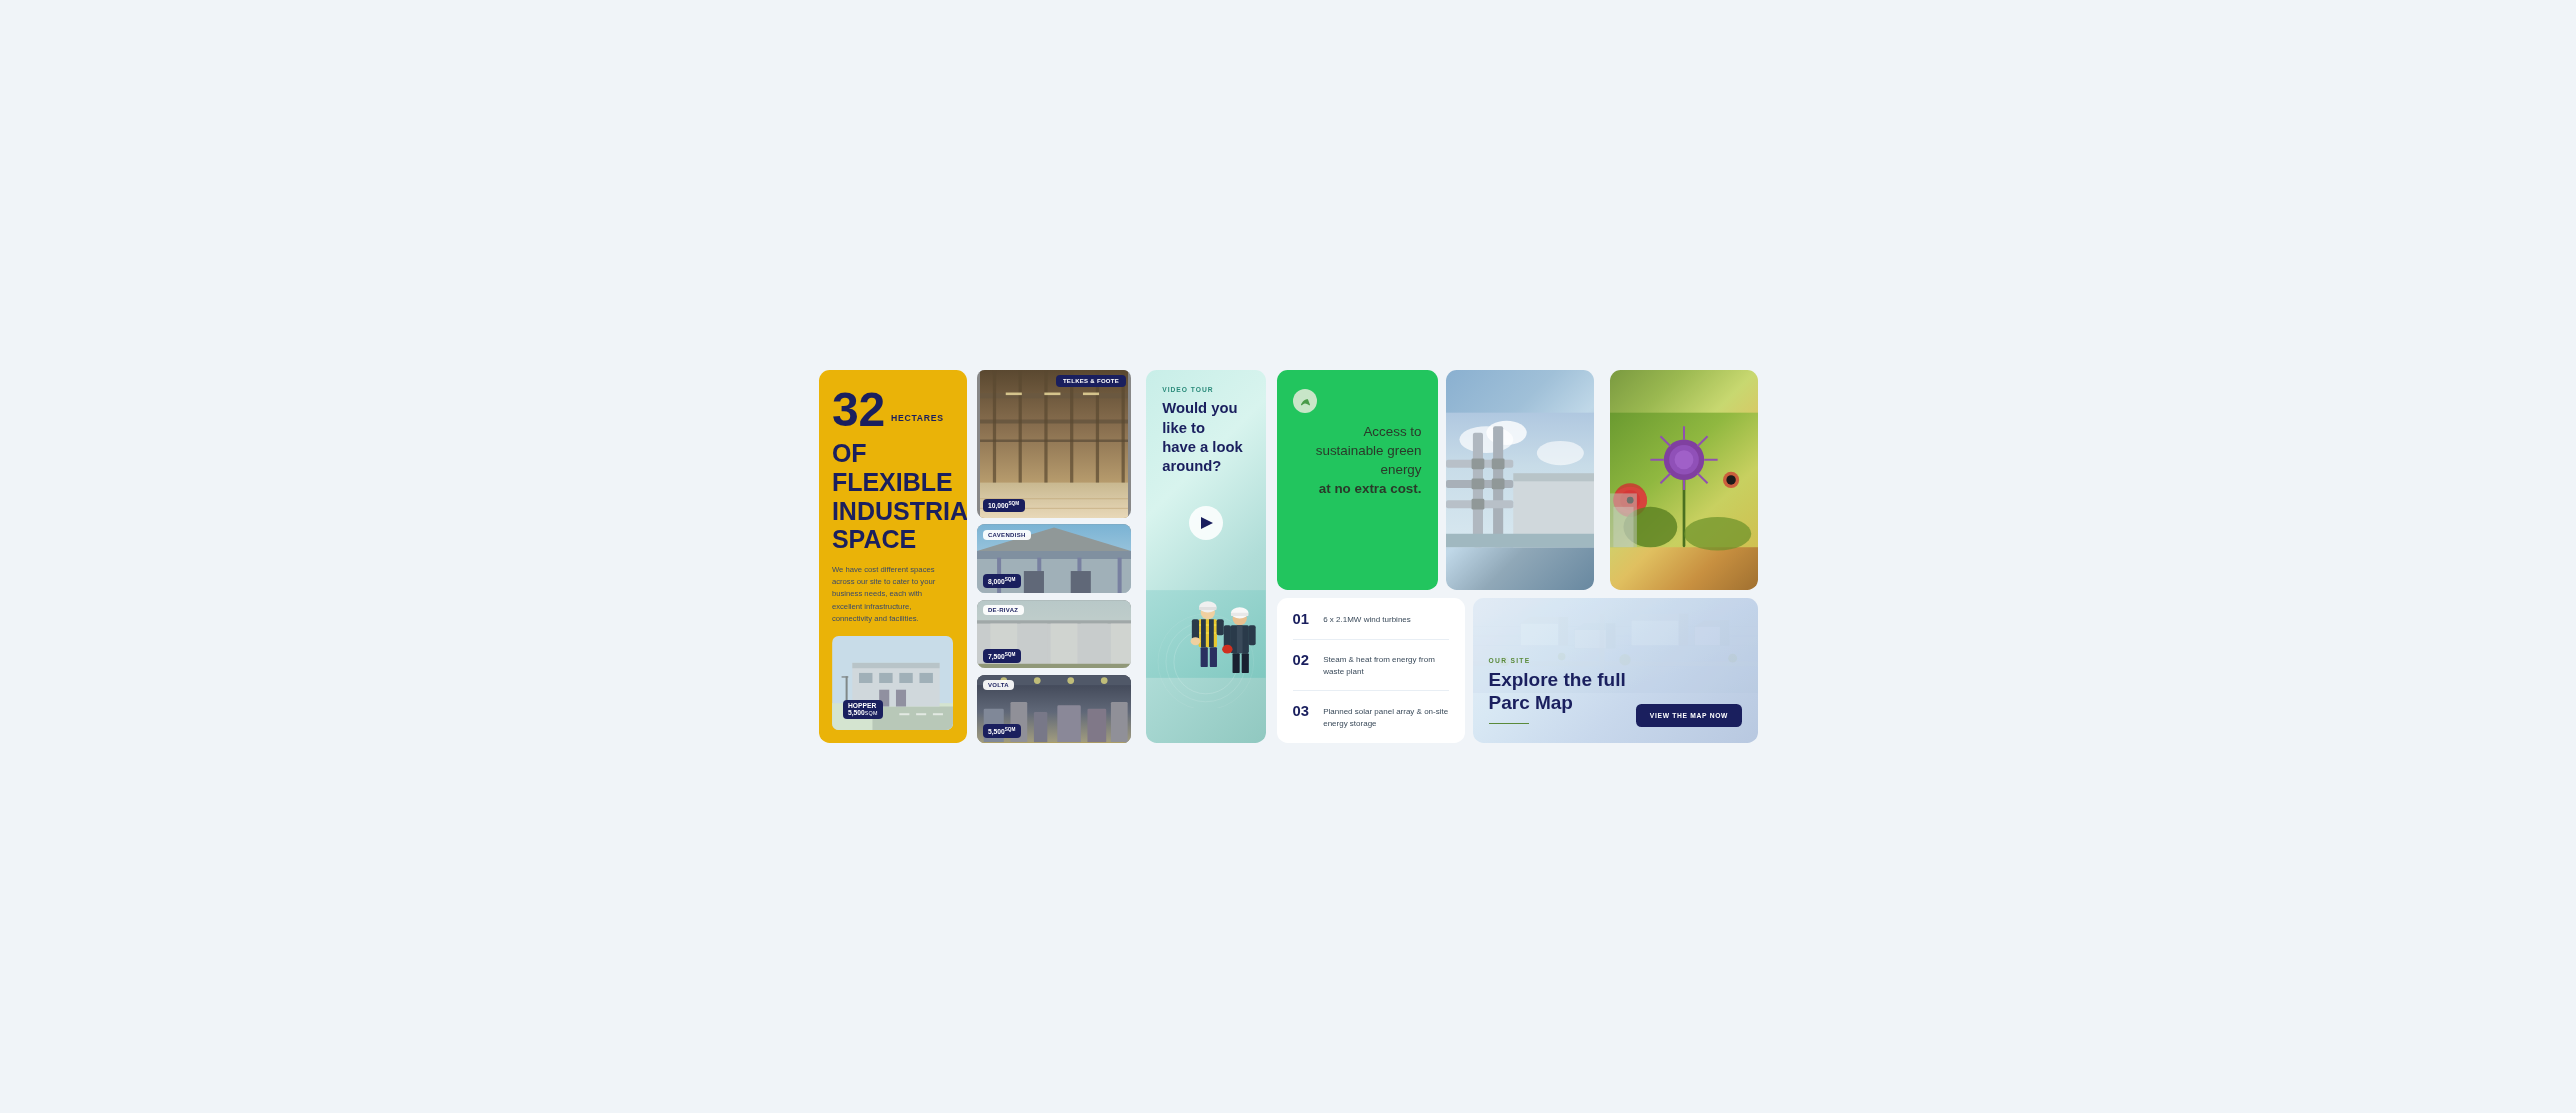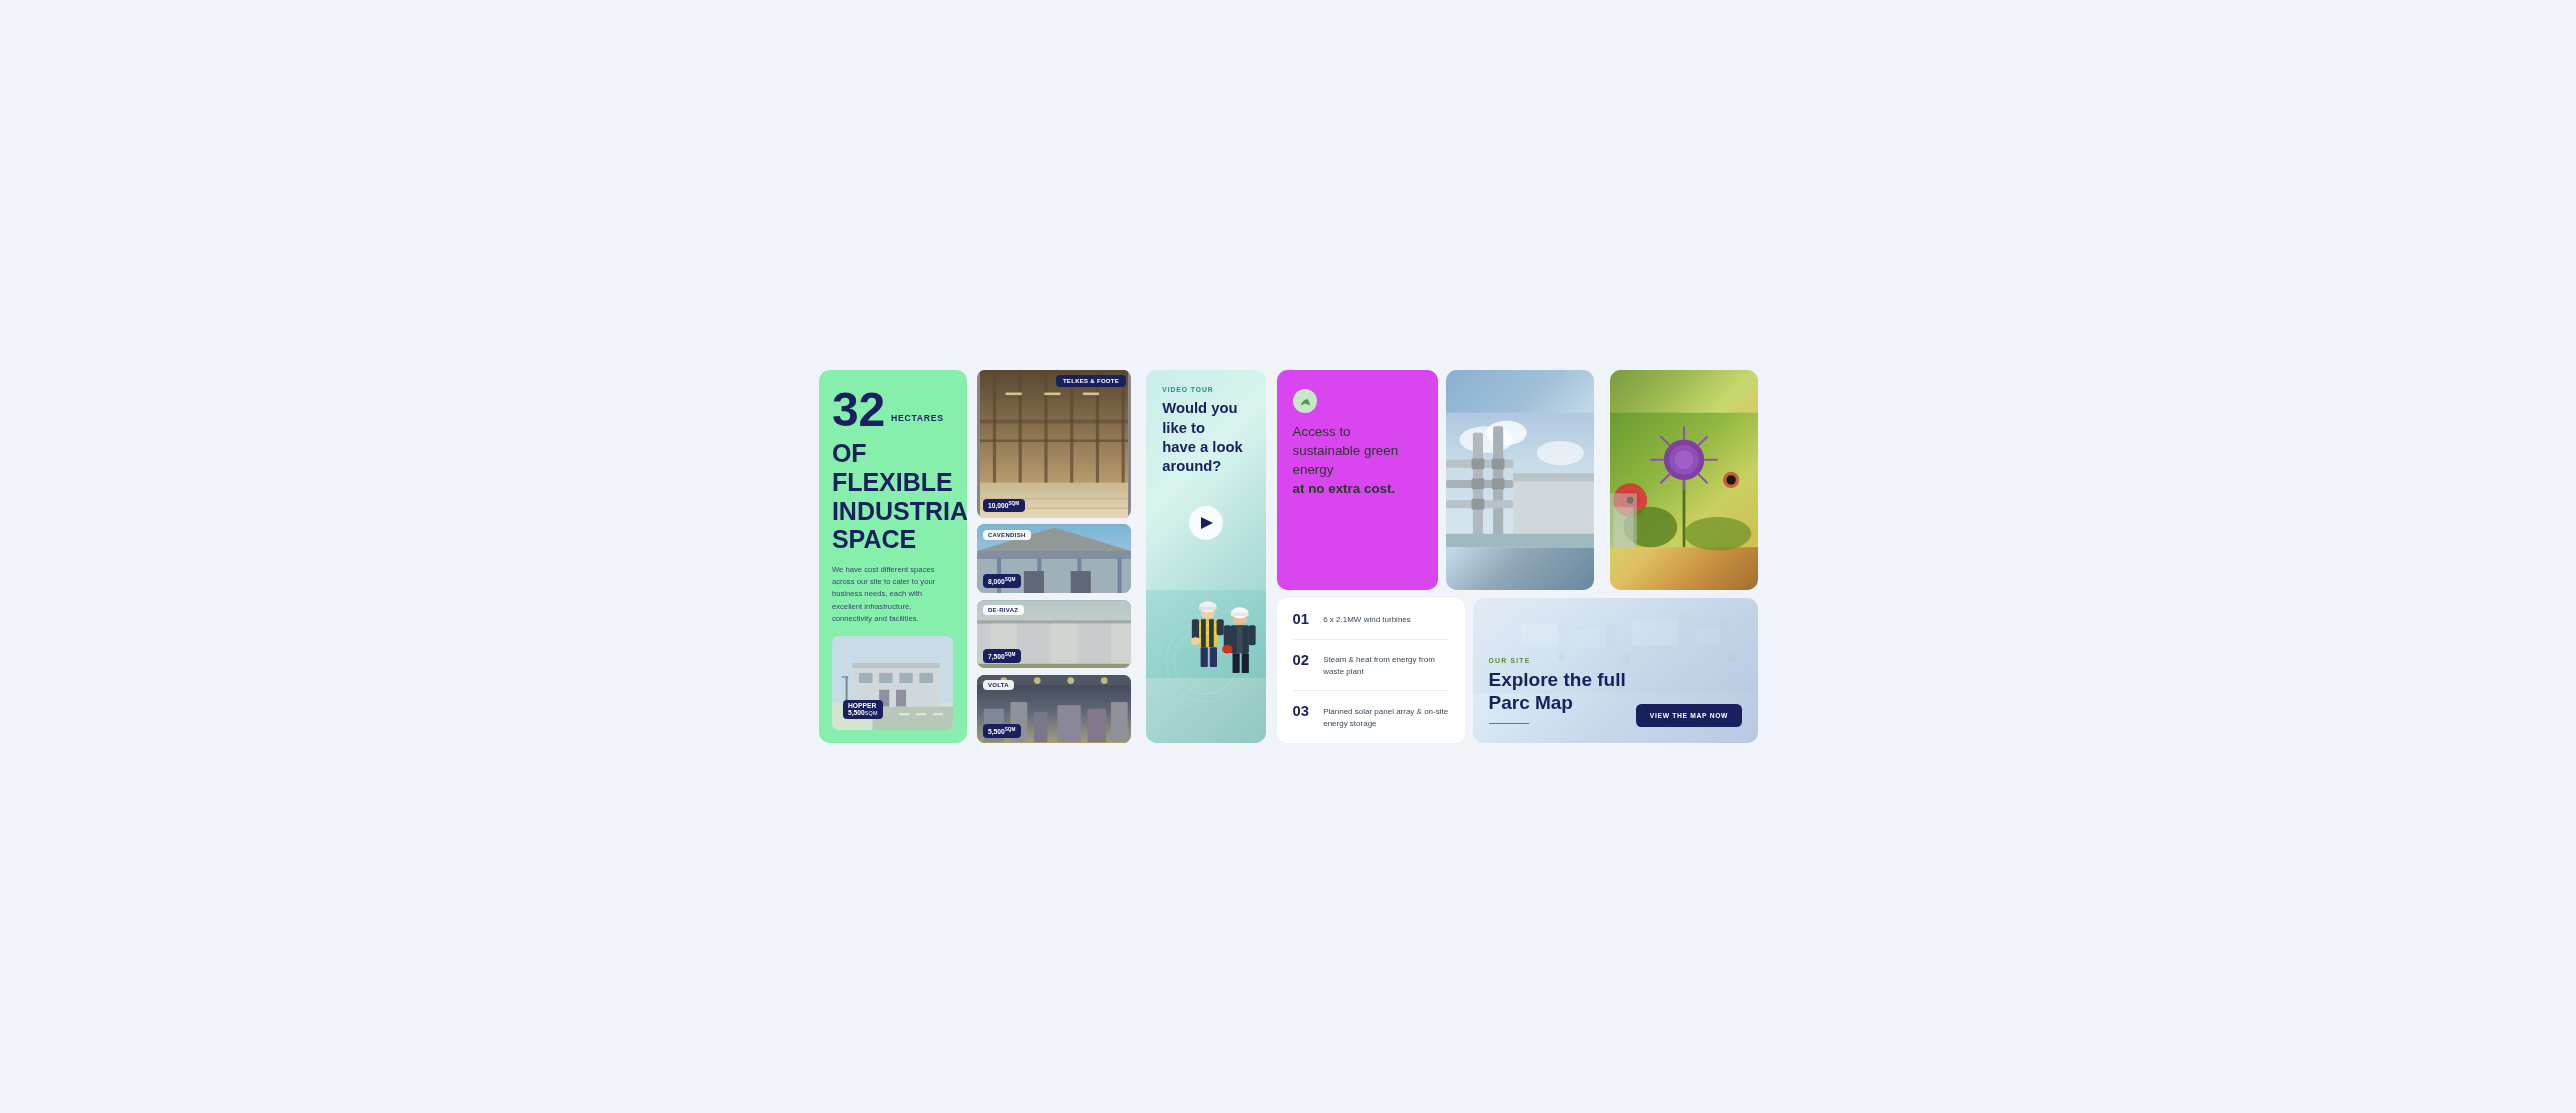--- a/index.html
+++ b/index.html
@@ -20,21 +20,21 @@
     }
     
     .left-panel {
       display: flex;
       flex-direction: column;
       gap: 8px;
       width: 148px;
       flex-shrink: 0;
     }
     .info-card {
-      background: #86efac;
+      background: #eab308;
       border-radius: 10.7px;
       padding: 16px 13.4px 13.4px;
       position: relative;
       flex: 1;
       overflow: hidden;
     }
     .hectares-number {
       font-size: 48px;
       font-weight: 900;
       color: #1a1f5e;
@@ -206,27 +206,28 @@
       flex-direction: column;
       gap: 8px;
       flex: 1;
     }
     .right-top-row {
       display: flex;
       gap: 8px;
       flex: 1;
     }
     .green-energy-card {
-      background: #d946ef;
+      background: #22c55e;
       border-radius: 10.7px;
       padding: 19px 16px;
       width: 161px;
       flex-shrink: 0;
       display: flex;
       flex-direction: column;
+      text-align: right;
     }
     .leaf-icon {
       width: 24px;
       height: 24px;
       background: #c8e6c8;
       border-radius: 50%;
       display: flex;
       align-items: center;
       justify-content: center;
       margin-bottom: 10.7px;

